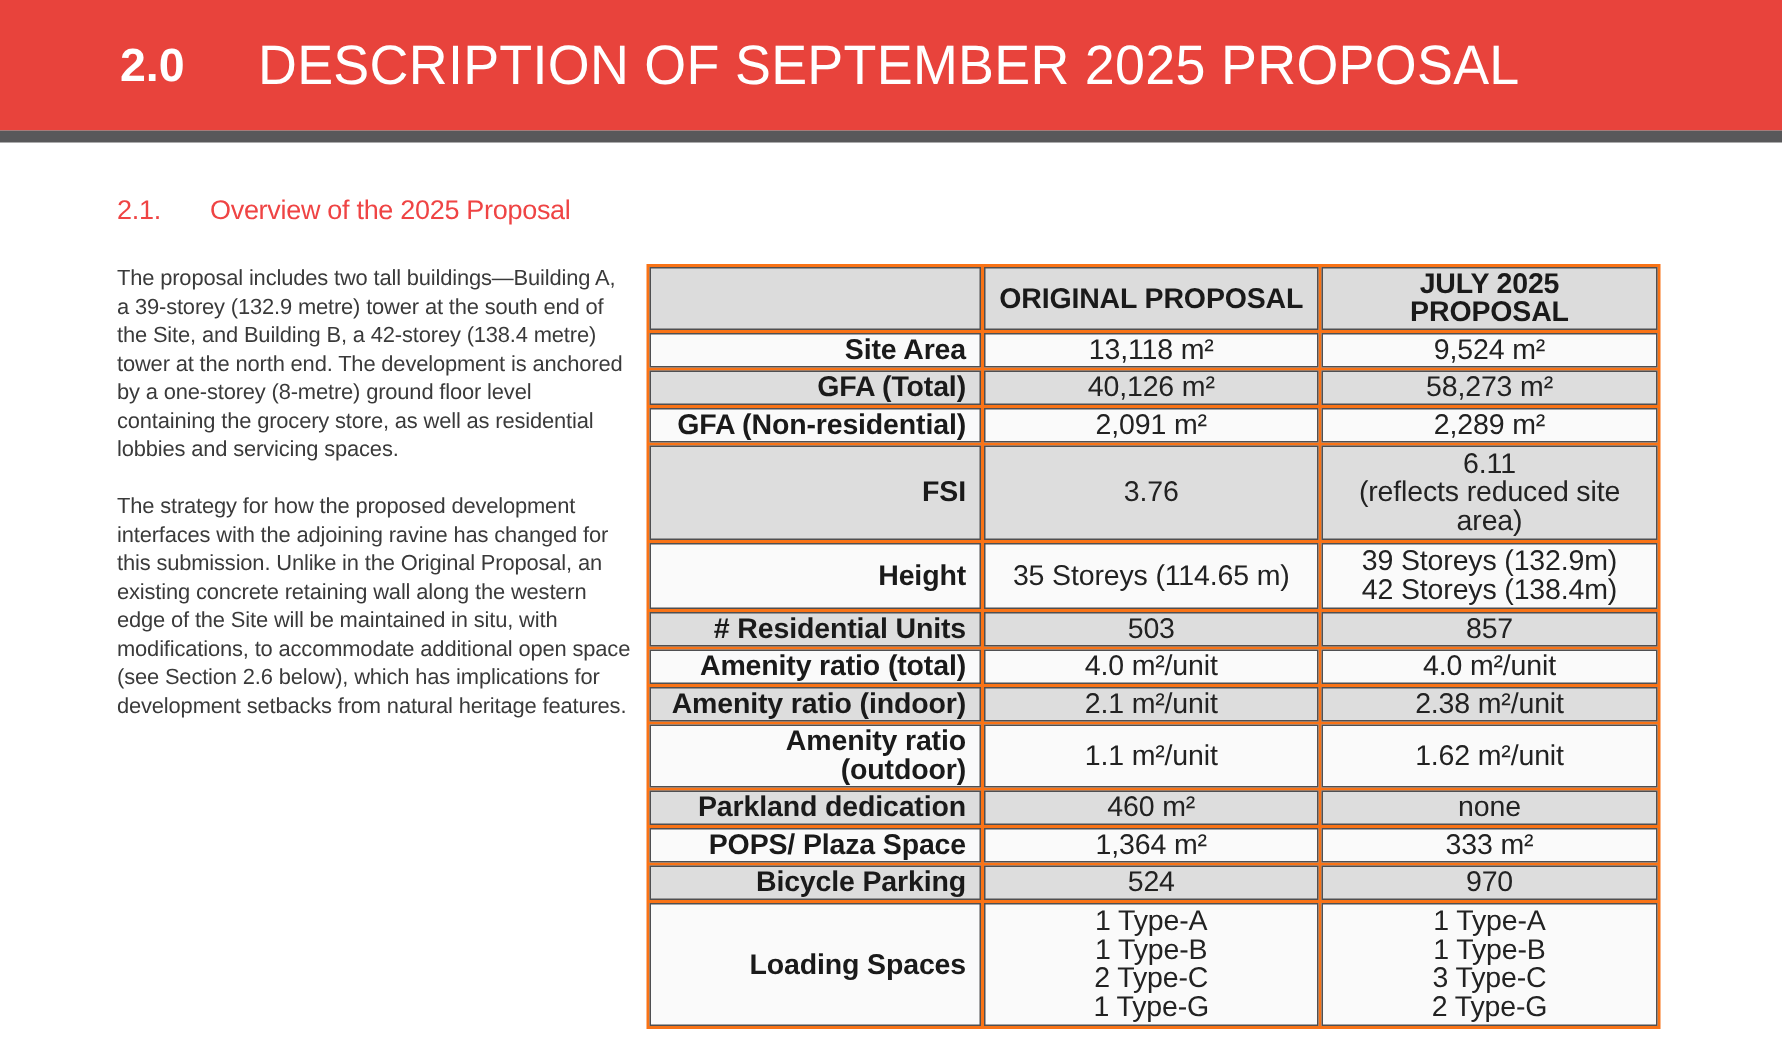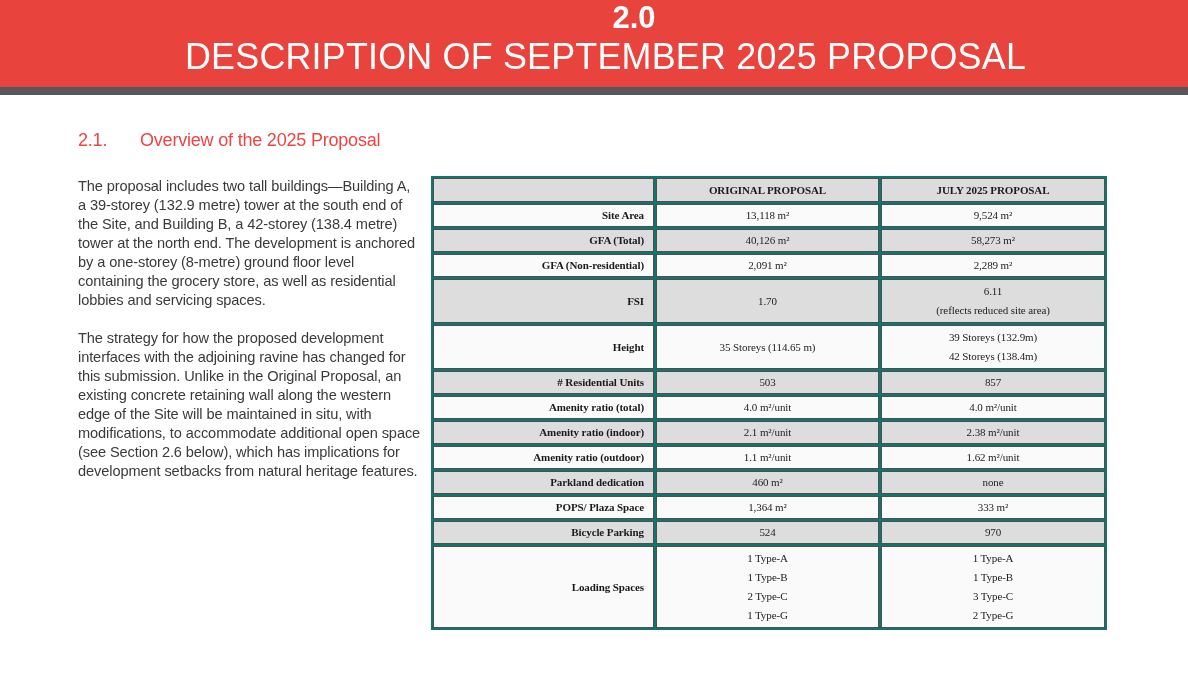--- a/index.html
+++ b/index.html
@@ -10,21 +10,21 @@
     position: relative;
     overflow: hidden;
     color: #333;
   }
   .page { position: absolute; inset: 0; width: 1188px; height: 695px; background: #fff; }
 
   
   .banner {
     position: absolute; left: 0; top: 0; width: 1188px; height: 87px;
     background: #e8433c;
-    display: flex; align-items: center; flex-direction: column;
+    display: flex; align-items: center;
   }
   .banner-number {
     color: #fff; font-weight: 700; font-size: 31px;
     margin-left: 80px; letter-spacing: 0px;
   }
   .banner-title {
     color: #fff; font-weight: 400; font-size: 37px;
     margin-left: 49px; letter-spacing: 0.2px;
     transform: scaleX(0.97); transform-origin: left center;
     white-space: nowrap;
@@ -49,22 +49,22 @@
     font-size: 14.6px; line-height: 19px; color: #3a3a3a;
     letter-spacing: -0.1px;
   }
   .text-col p { margin-bottom: 19px; }
 
   
   .cmp-table-wrap { position: absolute; left: 431px; top: 176px; width: 676px; }
   table.cmp {
     width: 676px; table-layout: fixed;
     border-collapse: separate; border-spacing: 2px;
-    background: #0f766e;
-    font-size: 11px; letter-spacing: -0.1px; font-family: Liberation Serif, serif;
+    background: #f97316;
+    font-size: 19px; letter-spacing: -0.1px;
   }
   table.cmp col.c-label { width: 221px; }
   table.cmp col.c-orig  { width: 223px; }
   table.cmp col.c-july  { width: 224px; }
   table.cmp th, table.cmp td {
     border: 1px solid #4f4f51;
     padding: 1px 9px;
     line-height: 19px;
     vertical-align: middle;
   }
@@ -133,21 +133,21 @@
             <td>40,126 m²</td>
             <td>58,273 m²</td>
           </tr>
           <tr>
             <th>GFA (Non-residential)</th>
             <td>2,091 m²</td>
             <td>2,289 m²</td>
           </tr>
           <tr class="tall">
             <th>FSI</th>
-            <td>1.70</td>
+            <td>3.76</td>
             <td>6.11
 (reflects reduced site area)</td>
           </tr>
           <tr class="tall">
             <th>Height</th>
             <td>35 Storeys (114.65 m)</td>
             <td>39 Storeys (132.9m)
 42 Storeys (138.4m)</td>
           </tr>
           <tr>

